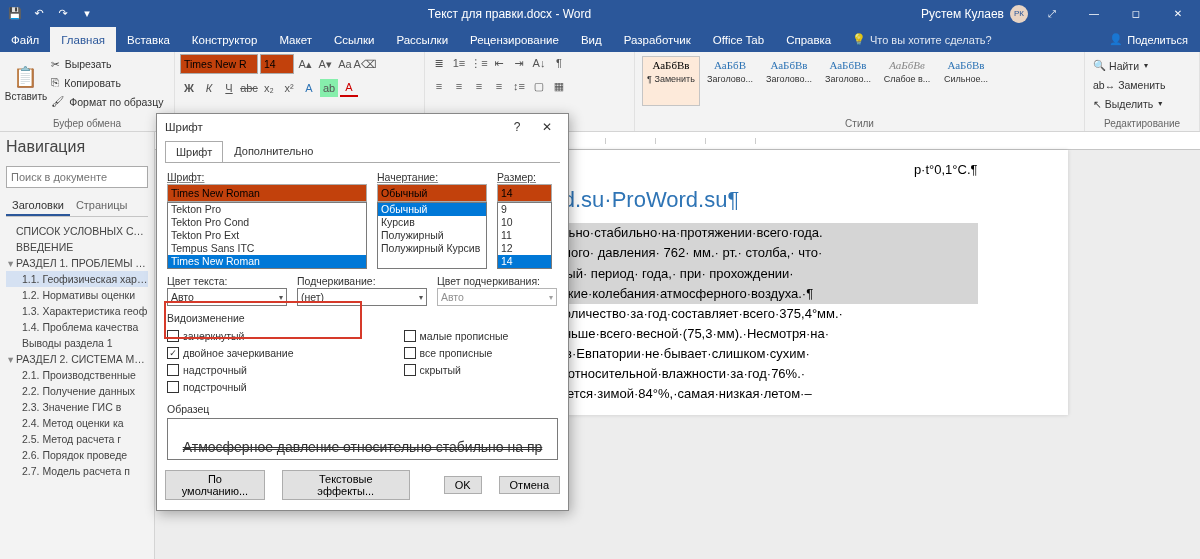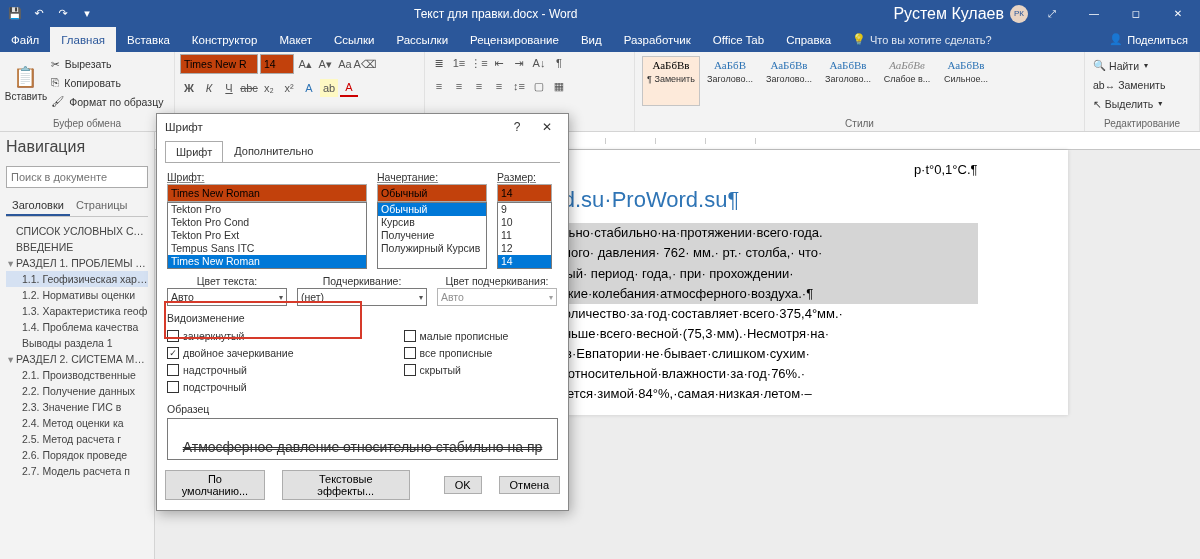--- a/index.html
+++ b/index.html
@@ -92,21 +92,21 @@
 
 <div class="titlebar">
   <div class="qat">
     <div class="qat-btn">💾</div>
     <div class="qat-btn">↶</div>
     <div class="qat-btn">↷</div>
     <div class="qat-btn">▾</div>
   </div>
   <div class="title-center">Текст для правки.docx  -  Word</div>
   <div class="title-right">
-    <span style="font-size:16px;">Рустем Кулаев</span>
+    <span style="font-size:12px;">Рустем Кулаев</span>
     <div class="avatar">РК</div>
     <div class="win-btn">⤢</div>
     <div class="win-btn">—</div>
     <div class="win-btn">◻</div>
     <div class="win-btn">✕</div>
   </div>
 </div>
 
 <div class="menubar">
   <div class="tab file">Файл</div>
@@ -166,21 +166,21 @@
           </div>
         <div class="mini-btn">
             <u>Ч</u>
           </div>
         <div class="mini-btn">
             <s>abc</s>
           </div>
         <div class="mini-btn">x₂</div>
         <div class="mini-btn">x²</div>
         <div class="mini-btn" style="color:#2e74b5;">A</div>
-        <div class="mini-btn" style="background:#fef9c3;">ab</div>
+        <div class="mini-btn" style="background:#86efac;">ab</div>
         <div class="mini-btn" style="color:#c00;border-bottom:2px solid #c00;">A</div>
       </div>
     </div>
     <div class="rgroup-label">&nbsp;</div>
   </div>
 
   <div class="rgroup" style="width:210px;">
     <div class="rgroup-body" style="flex-direction:column;gap:3px;">
       <div class="font-row">
         <div class="mini-btn">≣</div>
@@ -342,38 +342,38 @@
             <div>Tempus Sans ITC</div>
             <div class="sel">Times New Roman</div>
           </div>
       </div>
       <div class="dlg-col" style="width:110px;">
         <div class="dlg-lbl u">Начертание:</div>
         <input class="font-input" style="height: 18px; width: 100%;" value="Обычный">
         <div class="listbox" style="height:67px;" id="style-list">
             <div class="sel">Обычный</div>
             <div>Курсив</div>
-            <div>Получение</div>
+            <div>Полужирный</div>
             <div>Полужирный Курсив</div>
           </div>
       </div>
       <div class="dlg-col" style="width:55px;">
         <div class="dlg-lbl u">Размер:</div>
         <input class="font-input" style="height: 18px; width: 100%;" value="14">
         <div class="listbox" style="height:67px;" id="size-list">
             <div>9</div>
             <div>10</div>
             <div>11</div>
             <div>12</div>
             <div class="sel">14</div>
           </div>
       </div>
     </div>
 
-    <div class="dlg-row" style="margin-top:6px;text-align:center;">
+    <div class="dlg-row" style="margin-top:6px;">
       <div class="dlg-col" style="width:120px;">
         <div class="dlg-lbl">Цвет текста:</div>
         <div class="combo">
             <span>Авто</span>
           </div>
       </div>
       <div class="dlg-col" style="width:130px;">
         <div class="dlg-lbl">Подчеркивание:</div>
         <div class="combo">
             <span>(нет)</span>

